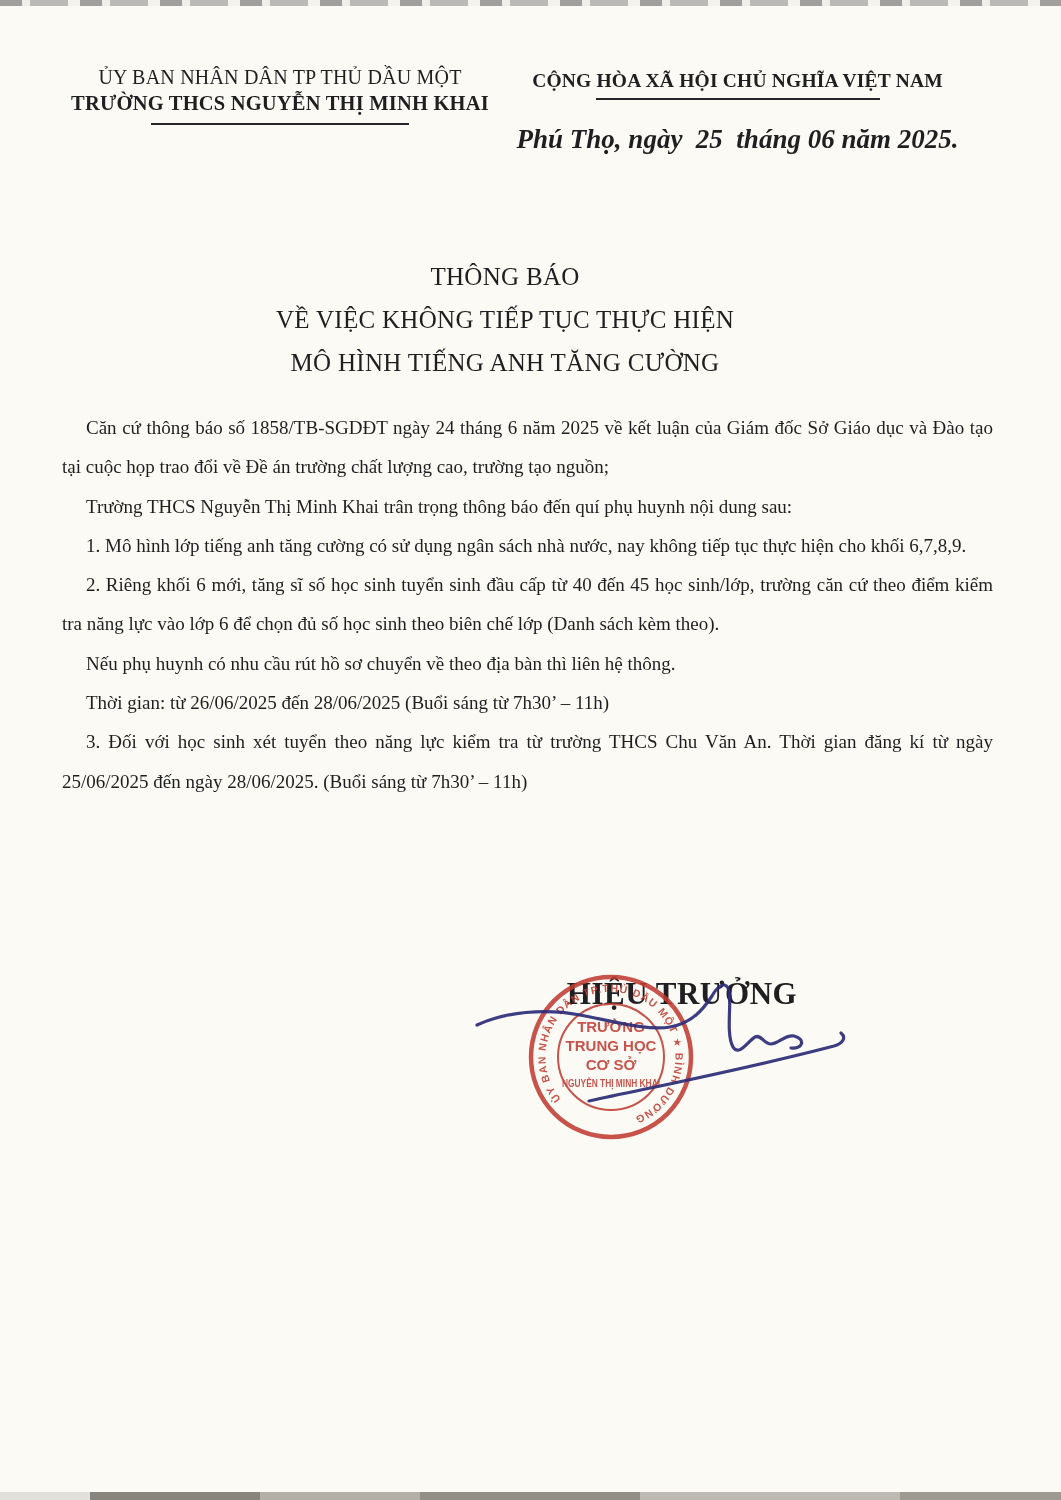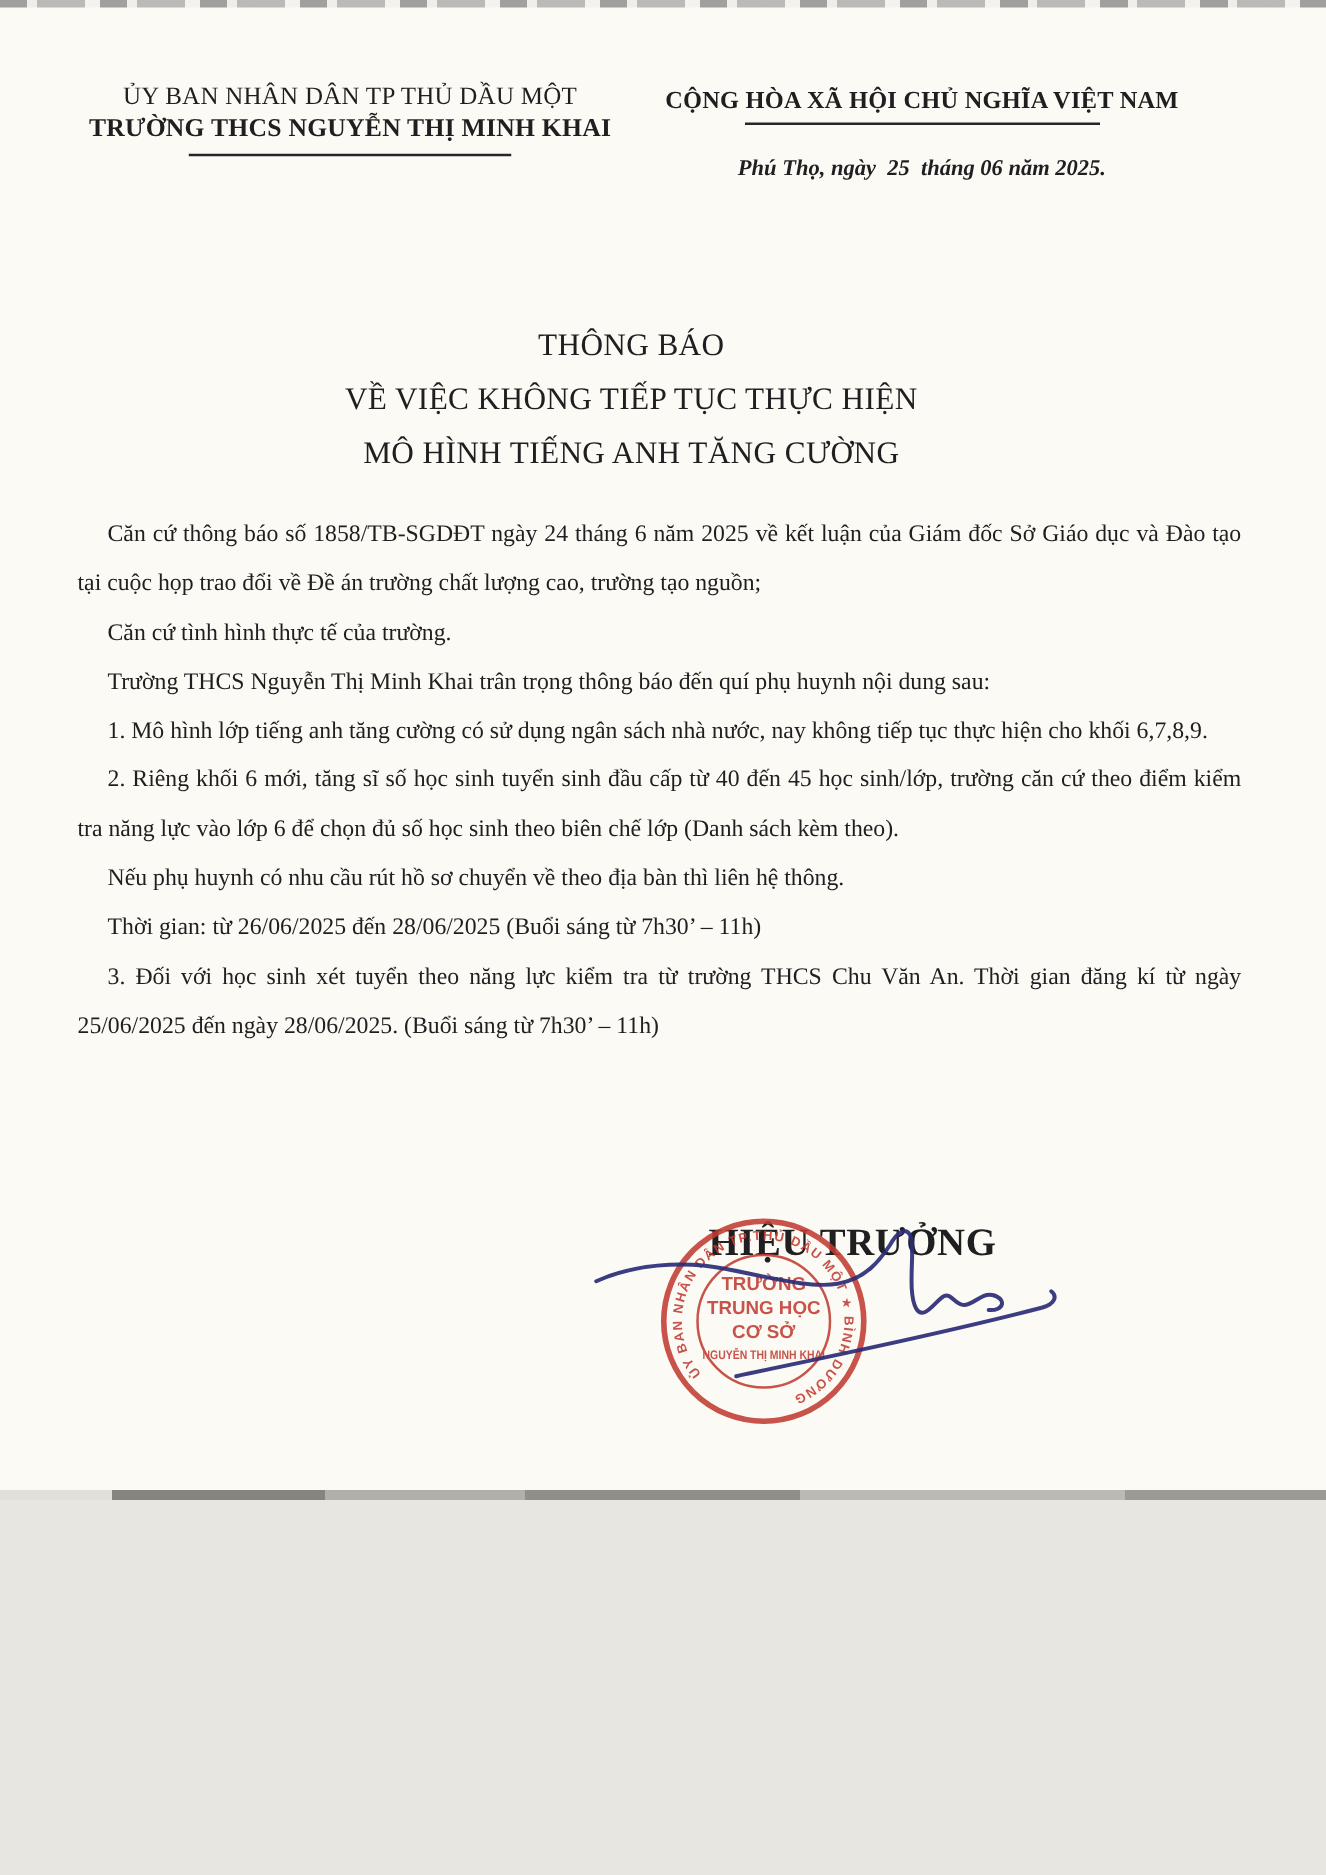--- a/index.html
+++ b/index.html
@@ -1,18 +1,18 @@
 <!DOCTYPE html>
 <html><head>
 <meta charset="utf-8">
 <style>
   html,body{margin:0;padding:0;background:#e8e6e0;}
   .page{
     position:relative;
-    width:1061px;height:1200px;
+    width:1061px;height:1500px;
     margin:0 auto;
     background:#fcfaf4;
     font-family:"Liberation Serif","DejaVu Serif",serif;
     color:#1f1e20;
     overflow:hidden;
   }
   
   .scan-edge-top{
     position:absolute;top:0;left:0;right:0;height:6px;
     background:repeating-linear-gradient(90deg,
@@ -27,21 +27,21 @@
       rgba(40,36,30,.3) 640px 900px, rgba(40,36,30,.45) 900px 1061px);
   }
   .hdr-left{position:absolute;top:66px;left:40px;width:480px;text-align:center;}
   .hdr-left .l1{font-size:20px;letter-spacing:.2px;}
   .hdr-left .l2{font-size:20.5px;font-weight:bold;margin-top:3px;letter-spacing:.2px;}
   .hdr-left .rule{width:258px;height:2px;background:#26262a;margin:8px auto 0;}
   .hdr-right{position:absolute;top:70px;left:505px;width:465px;text-align:center;font-family:Liberation Serif, serif;}
   .hdr-right .l1{font-size:19.5px;font-weight:bold;letter-spacing:.2px;}
   .hdr-right .l2{font-size:21px;font-weight:bold;margin-top:4px;}
   .hdr-right .rule{width:284px;height:2px;background:#26262a;margin:6px auto 0;}
-  .dateline{font-style:italic;font-weight:bold;font-size:18px;margin-top:24px;white-space:pre-wrap;}
+  .dateline{font-style:italic;font-weight:bold;font-size:27px;margin-top:24px;white-space:pre-wrap;}
   .title-block{
     position:absolute;top:255px;left:0;width:1010px;
     text-align:center;font-weight:normal;font-size:25px;line-height:43px;letter-spacing:.3px;
   }
   .body-block{
     position:absolute;top:408px;left:62px;width:931px;
     font-size:19px;line-height:39.3px;text-align:justify;
   }
   .body-block p{margin:0;text-indent:24px;}
   .sig-role{
@@ -76,21 +76,20 @@
   </div>
 
   <div class="title-block">
     <div>THÔNG BÁO</div>
     <div>VỀ VIỆC KHÔNG TIẾP TỤC THỰC HIỆN</div>
     <div>MÔ HÌNH TIẾNG ANH TĂNG CƯỜNG</div>
   </div>
 
   <div class="body-block">
     <p>Căn cứ thông báo số 1858/TB-SGDĐT ngày 24 tháng 6 năm 2025 về kết luận của Giám đốc Sở Giáo dục và Đào tạo tại cuộc họp trao đổi về Đề án trường chất lượng cao, trường tạo nguồn;</p>
-    <p>Căn cứ tình hình thực tế của trường.</p>
     <p>Trường THCS Nguyễn Thị Minh Khai trân trọng thông báo đến quí phụ huynh nội dung sau:</p>
     <p>1. Mô hình lớp tiếng anh tăng cường có sử dụng ngân sách nhà nước, nay không tiếp tục thực hiện cho khối 6,7,8,9.</p>
     <p>2. Riêng khối 6 mới, tăng sĩ số học sinh tuyển sinh đầu cấp từ 40 đến 45 học sinh/lớp, trường căn cứ theo điểm kiểm tra năng lực vào lớp 6 để chọn đủ số học sinh theo biên chế lớp (Danh sách kèm theo).</p>
     <p>Nếu phụ huynh có nhu cầu rút hồ sơ chuyển về theo địa bàn thì liên hệ thông.</p>
     <p>Thời gian: từ 26/06/2025 đến 28/06/2025 (Buổi sáng từ 7h30’ – 11h)</p>
     <p>3. Đối với học sinh xét tuyển theo năng lực kiểm tra từ trường THCS Chu Văn An. Thời gian đăng kí từ ngày 25/06/2025 đến ngày 28/06/2025. (Buổi sáng từ 7h30’ – 11h)</p>
   </div>
 
   <div class="sig-role">HIỆU TRƯỞNG</div>
 

